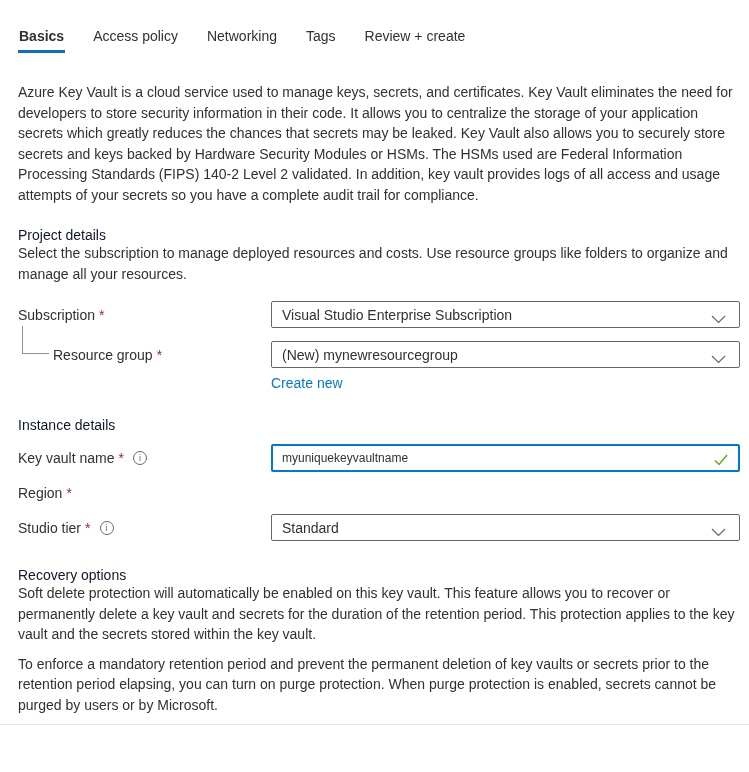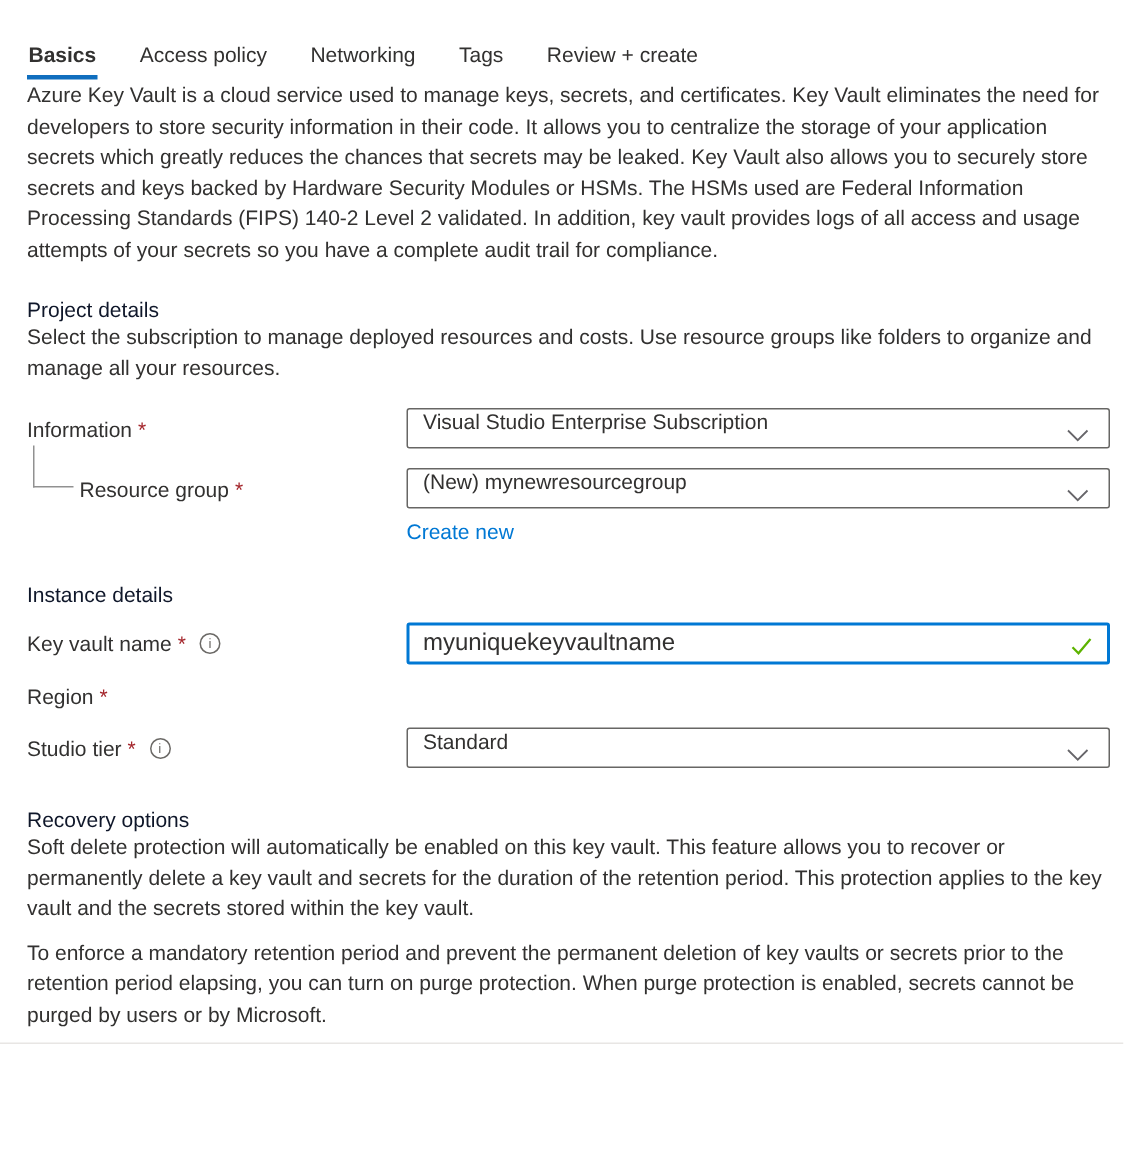--- a/index.html
+++ b/index.html
@@ -14,52 +14,52 @@
   
   .tabs { display: flex; gap: 27px; padding-top: 26px; }
   .tab {
     display: inline-block; padding: 2px 1px 6px 1px;
     color: #323130; cursor: pointer; border-bottom: 3px solid transparent;
     white-space: nowrap;
   }
   .tab.active { font-weight: bold; border-bottom-color: #106ebe; }
 
   
-  .intro { line-height: 20.5px; max-width: 721px; }
+  .intro { margin-top: 29px; line-height: 20.5px; max-width: 721px; }
   .section-heading { margin-top: 22px; color: #0f172a; }
   .section-desc { line-height: 20.5px; max-width: 721px; }
 
   
   .form-row { display: flex; align-items: center; position: relative; margin-top: 13px; }
   .form-row.first { margin-top: 17px; }
   .label-col { width: 253px; flex-shrink: 0; display: flex; align-items: center; }
   .label-col .indent { width: 35px; flex-shrink: 0; }
   .asterisk { color: #a4262c; margin-left: 4px; }
   .info-icon {
     display: inline-flex; align-items: center; justify-content: center;
     width: 14px; height: 14px; border: 1px solid #6b6966; border-radius: 50%;
     margin-left: 9px; color: #6b6966; font-size: 9px; cursor: default;
   }
   .info-icon::before { content: "i"; }
 
   .field-col { flex: 1; }
   .dropdown {
     position: relative; height: 27px; border: 1px solid #676664;
-    border-radius: 2px; background: #fff; display: flex; 
+    border-radius: 2px; background: #fff; display: flex; align-items: center;
     padding: 0 30px 0 10px; cursor: pointer;
   }
   .dropdown .chevron { position: absolute; right: 13px; top: 9px; }
 
   .textbox {
     position: relative; height: 28px; border: 2px solid #0078d4;
     border-radius: 2px; background: #fff; display: flex; align-items: center;
   }
   .textbox input {
     border: none; outline: none; flex: 1; height: 100%;
-    font-family: "Liberation Sans", sans-serif; font-size: 16px; color: #323130;
+    font-family: "Liberation Sans", sans-serif; font-size: 12px; color: #323130;
     padding: 0 36px 0 9px; background: transparent;
   }
   .textbox .valid-check { position: absolute; right: 10px; top: 7px; }
 
   .create-new { display: inline-block; margin-top: 7px; color: #0078d4; text-decoration: none; cursor: pointer; }
 
   
   .connector {
     position: absolute; left: 4px; top: -15px; width: 27px; height: 28px;
     border-left: 1px solid #919191; border-bottom: 1px solid #919191;
@@ -81,21 +81,21 @@
     <span class="tab">Review + create</span>
   </div>
 
   <p class="intro">Azure Key Vault is a cloud service used to manage keys, secrets, and certificates. Key Vault eliminates the need for developers to store security information in their code. It allows you to centralize the storage of your application secrets which greatly reduces the chances that secrets may be leaked. Key Vault also allows you to securely store secrets and keys backed by Hardware Security Modules or HSMs. The HSMs used are Federal Information Processing Standards (FIPS) 140-2 Level 2 validated. In addition, key vault provides logs of all access and usage attempts of your secrets so you have a complete audit trail for compliance.</p>
 
   <div class="section-heading">Project details</div>
   <p class="section-desc">Select the subscription to manage deployed resources and costs. Use resource groups like folders to organize and manage all your resources.</p>
 
   <div class="form-row first">
     <div class="label-col">
-      <span>Information</span>
+      <span>Subscription</span>
         <span class="asterisk">*</span>
     </div>
     <div class="field-col">
       <div class="dropdown">
         <span>Visual Studio Enterprise Subscription</span>
         <span class="chevron">
           <svg width="15" height="9" viewBox="0 0 15 9">
               <path d="M1 1 L7.5 7.5 L14 1" stroke="#67666a" stroke-width="1.2" fill="none"></path>
             </svg>
         </span>

